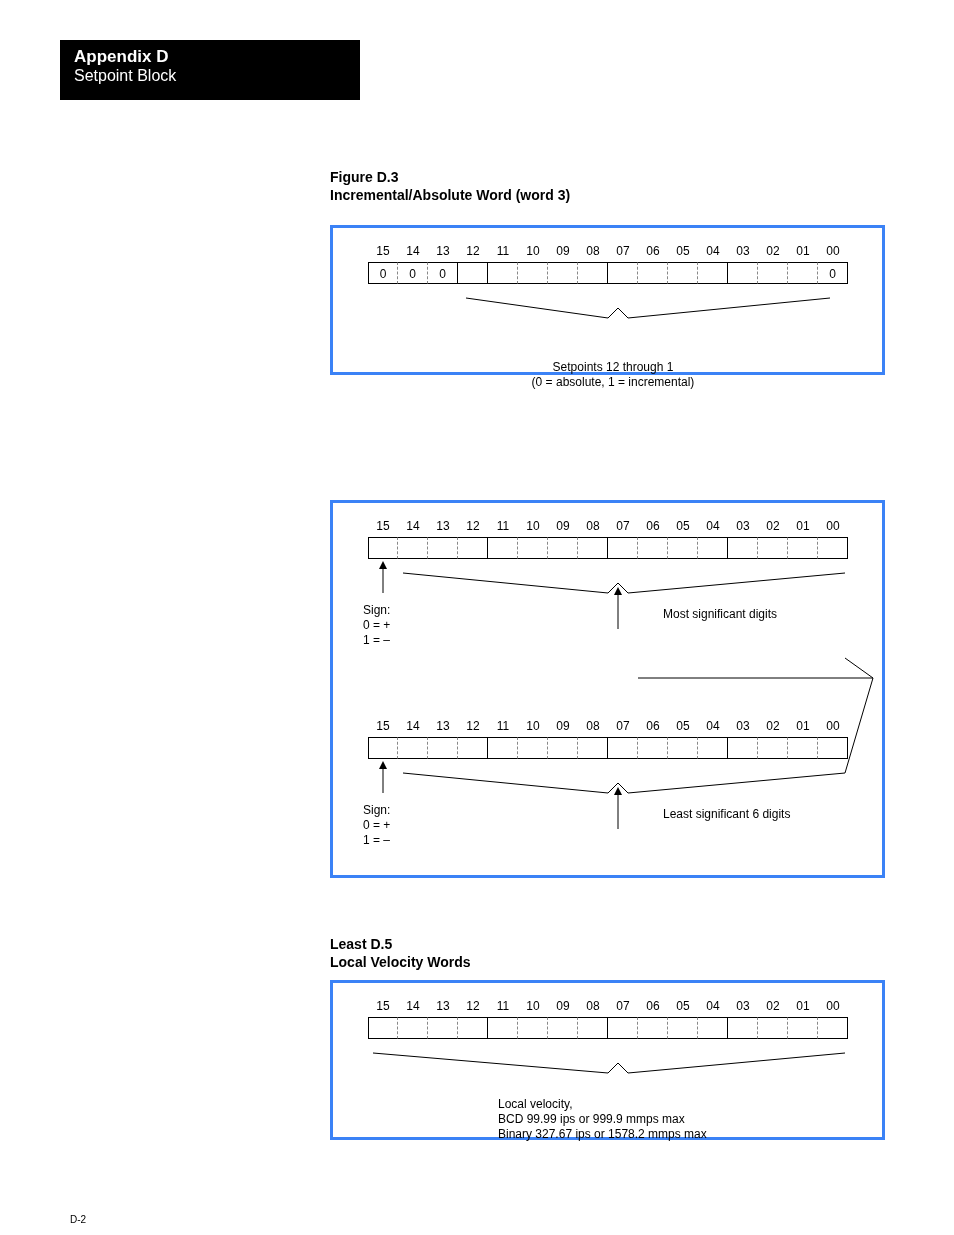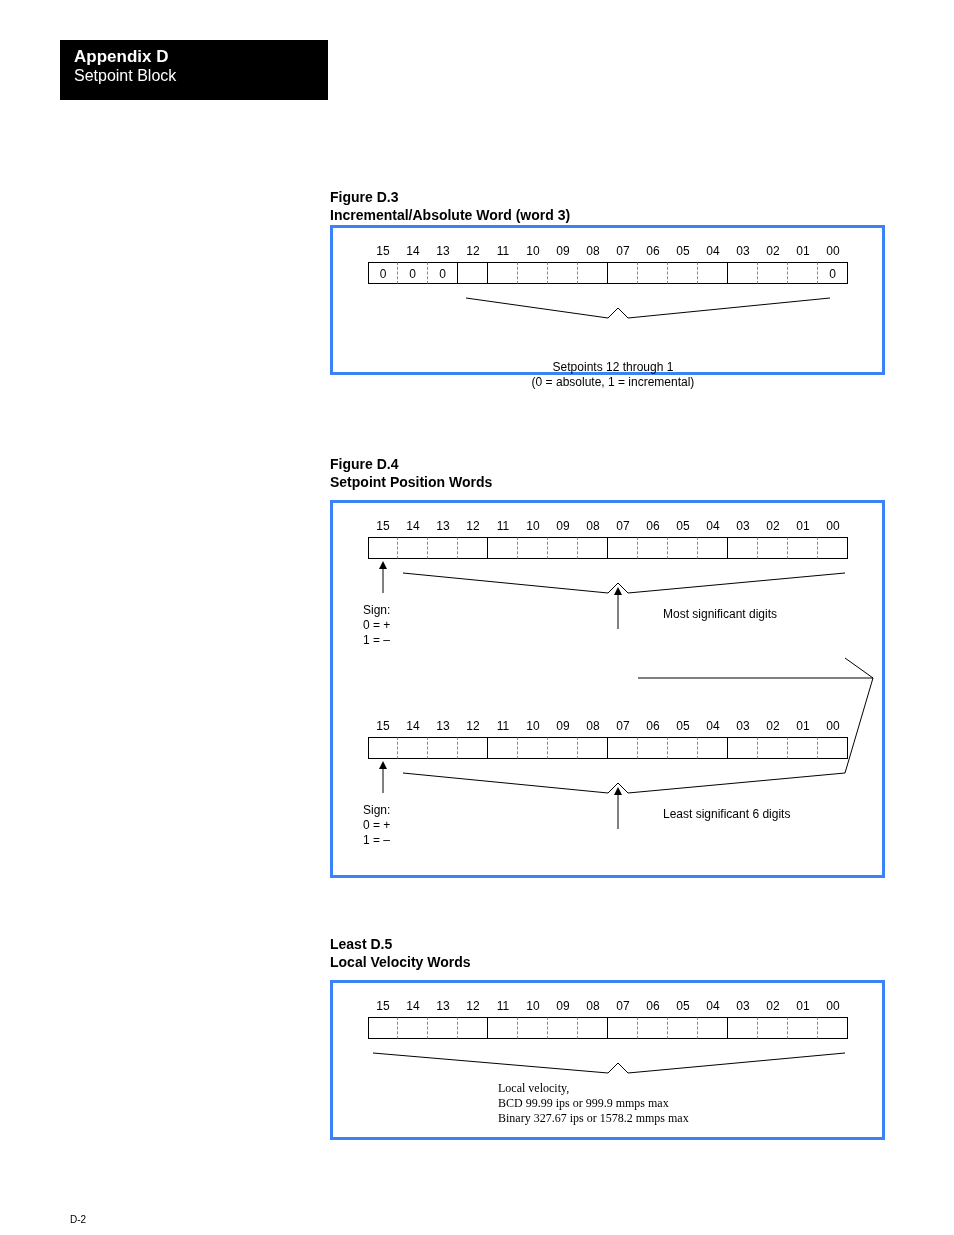--- a/index.html
+++ b/index.html
@@ -13,21 +13,21 @@
   }
   .page {
     position: relative;
     width: 954px;
     height: 1235px;
   }
   .black-tab {
     position: absolute;
     left: 60px;
     top: 40px;
-    width: 268px;
+    width: 300px;
     height: 60px;
     background: #000;
     color: #fff;
     padding: 8px 14px;
     box-sizing: border-box;
   }
   .black-tab .title {
     font-weight: bold;
     font-size: 17px;
     line-height: 1.1;
@@ -100,21 +100,21 @@
 </head>
 <body>
 
 <div class="page">
 
   <div class="black-tab">
     <div class="title">Appendix D</div>
     <div class="subtitle">Setpoint Block</div>
   </div>
 
-  <div class="fig-caption" style="position:absolute; left:330px; top:188px;">
+  <div class="fig-caption" style="position:absolute; left:330px; top:168px;">
     <div>Figure D.3</div>
     <div>Incremental/Absolute Word (word 3)</div>
   </div>
 
   <div class="fbox" style="left:330px; top:225px; width:555px; height:150px;">
     <div class="bitrow" style="top:16px;" id="bitrow-d3">
         <div class="bh">15</div>
         <div class="bh">14</div>
         <div class="bh">13</div>
         <div class="bh">12</div>
@@ -155,24 +155,20 @@
       <line x1="275" y1="90" x2="285" y2="80" stroke="#000"></line>
       <line x1="285" y1="80" x2="295" y2="90" stroke="#000"></line>
       <line x1="295" y1="90" x2="497" y2="70" stroke="#000"></line>
     </svg>
     <div class="note center" style="left:140px; top:100px; width:280px;margin-top:32px;">
       <div>Setpoints 12 through 1</div>
       <div>(0 = absolute, 1 = incremental)</div>
     </div>
   </div>
 
-  <div class="fig-caption" style="position:absolute; left:330px; top:455px;">
-    <div>Figure D.4</div>
-    <div>Setpoint Position Words</div>
-  </div>
 
   <div class="fbox" style="left:330px; top:500px; width:555px; height:378px;">
 
     <div class="bitrow" style="top:16px;" id="bitrow-d4a">
         <div class="bh">15</div>
         <div class="bh">14</div>
         <div class="bh">13</div>
         <div class="bh">12</div>
         <div class="bh">11</div>
         <div class="bh">10</div>
@@ -332,21 +328,21 @@
         <div class="cell"></div>
         <div class="cell"></div>
         <div class="cell last"></div>
       </div>
     <svg class="overlay" width="555" height="160">
       <line x1="40" y1="70" x2="275" y2="90" stroke="#000"></line>
       <line x1="275" y1="90" x2="285" y2="80" stroke="#000"></line>
       <line x1="285" y1="80" x2="295" y2="90" stroke="#000"></line>
       <line x1="295" y1="90" x2="512" y2="70" stroke="#000"></line>
     </svg>
-    <div class="note" style="left:165px; top:98px;font-family:Liberation Serif, serif;">
+    <div class="note" style="left:165px; top:114px;">
       <div>Local velocity,</div>
       <div>BCD 99.99 ips or 999.9 mmps max</div>
       <div>Binary 327.67 ips or 1578.2 mmps max</div>
     </div>
   </div>
 
   <div class="page-number">D-2</div>
 </div>
 
 </body></html>

